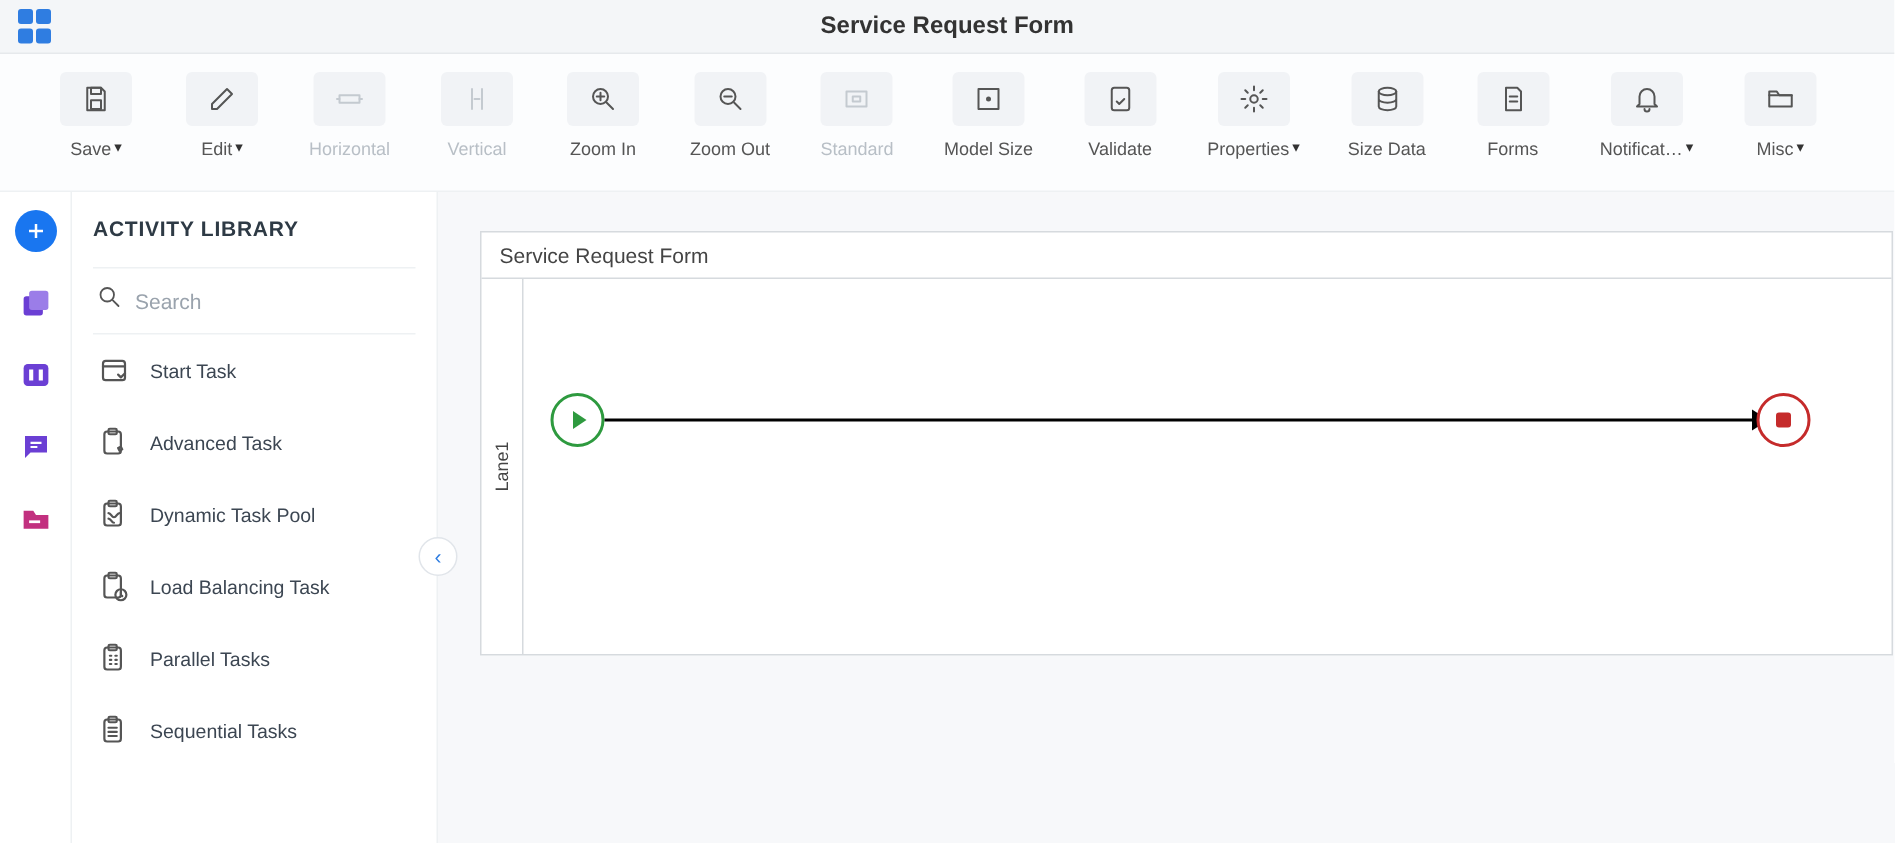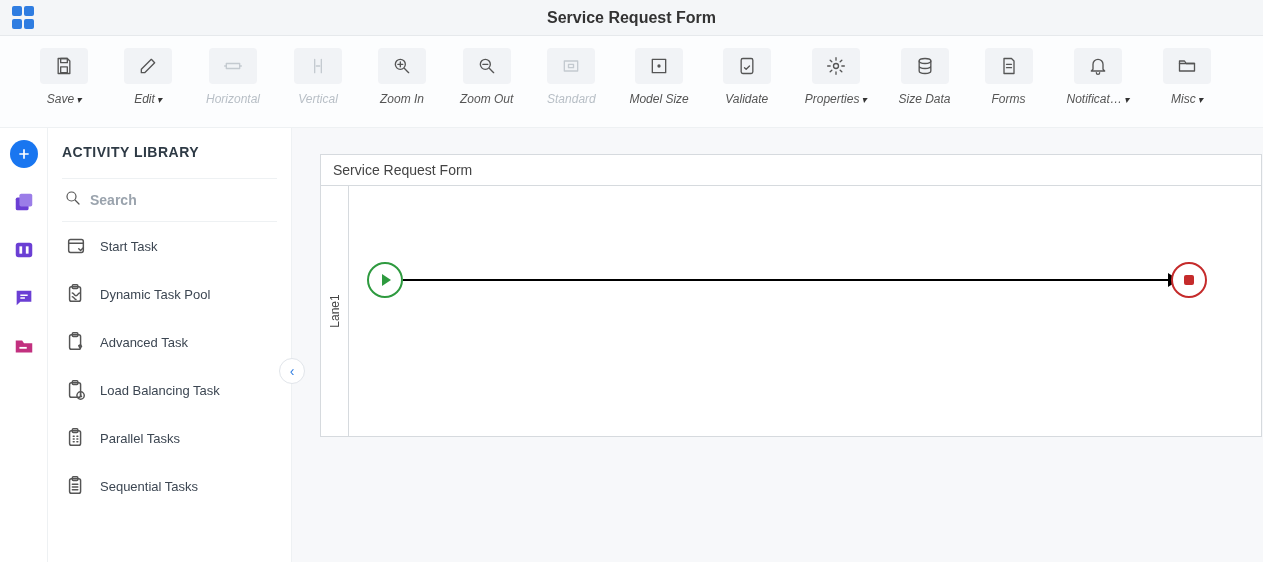--- a/index.html
+++ b/index.html
@@ -71,21 +71,21 @@
     width: 48px;
     height: 36px;
     background: #f1f3f6;
     border-radius: 4px;
     display: flex;
     align-items: center;
     justify-content: center;
   }
   .tbtn.disabled { color: #b8bfc6; cursor: default; }
   .tbtn.disabled .icon-wrap svg { stroke: #c4cad0; }
-  .tbtn .label { display: flex; align-items: center; gap: 2px; white-space: nowrap; font-style: italic; }
+  .tbtn .label { display: flex; gap: 2px; white-space: nowrap; }
   .chev { font-size: 10px; color: #333; }
 
   
   .body {
     display: flex;
     height: calc(562px - 36px - 92px);
     position: relative;
   }
 
   
@@ -133,21 +133,20 @@
     padding: 10px 2px;
     color: #9aa3ad;
   }
   .search-row input {
     border: none;
     outline: none;
     font-size: 14px;
     color: #000000;
     background: transparent;
     flex: 1;
-    font-weight: bold;
   }
   .search-row input::placeholder { color: #9aa3ad; }
 
   .cat-header {
     display: flex;
     align-items: center;
     justify-content: space-between;
     font-size: 14px;
     font-weight: 700;
     color: #2e3a45;
@@ -523,34 +522,34 @@
               <path d="M15 15l2 2 3-3"></path>
             </svg>
         </span>
         <span>Start Task</span>
       </div>
       <div class="act-item">
         <span class="act-icon">
           <svg class="ico" width="22" height="22" viewBox="0 0 24 24" stroke="#6b7584">
               <rect x="5" y="4" width="12" height="16" rx="2"></rect>
               <rect x="8" y="2" width="6" height="4" rx="1"></rect>
-              <path d="M8 11c2 0 2 3 4 3s2-3 4-3M8 15c2 0 2 3 4 3"></path>
+              <path d="M15 16l1 2 2-1-1-2z" fill="#6b7584"></path>
             </svg>
         </span>
-        <span>Dynamic Task Pool</span>
+        <span>Advanced Task</span>
       </div>
       <div class="act-item">
         <span class="act-icon">
           <svg class="ico" width="22" height="22" viewBox="0 0 24 24" stroke="#6b7584">
               <rect x="5" y="4" width="12" height="16" rx="2"></rect>
               <rect x="8" y="2" width="6" height="4" rx="1"></rect>
-              <path d="M15 16l1 2 2-1-1-2z" fill="#6b7584"></path>
+              <path d="M8 11c2 0 2 3 4 3s2-3 4-3M8 15c2 0 2 3 4 3"></path>
             </svg>
         </span>
-        <span>Advanced Task</span>
+        <span>Dynamic Task Pool</span>
       </div>
       <div class="act-item">
         <span class="act-icon">
           <svg class="ico" width="22" height="22" viewBox="0 0 24 24" stroke="#6b7584">
               <rect x="5" y="4" width="12" height="16" rx="2"></rect>
               <rect x="8" y="2" width="6" height="4" rx="1"></rect>
               <circle cx="17" cy="18" r="4"></circle>
               <path d="M17 16v2l1 1"></path>
             </svg>
         </span>

